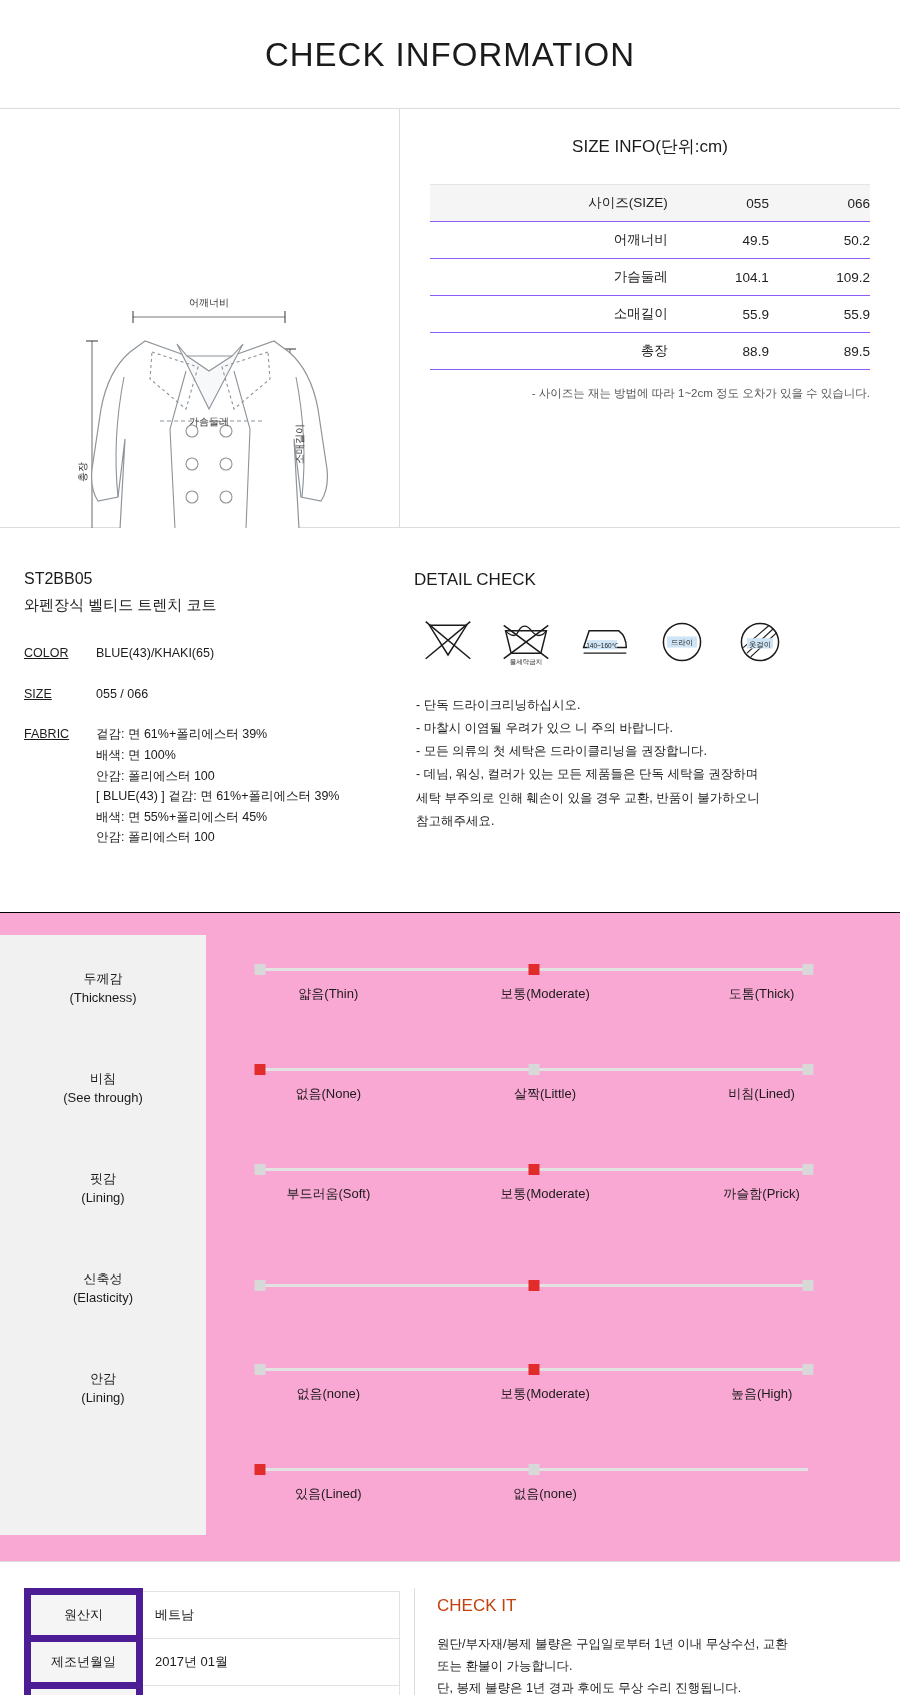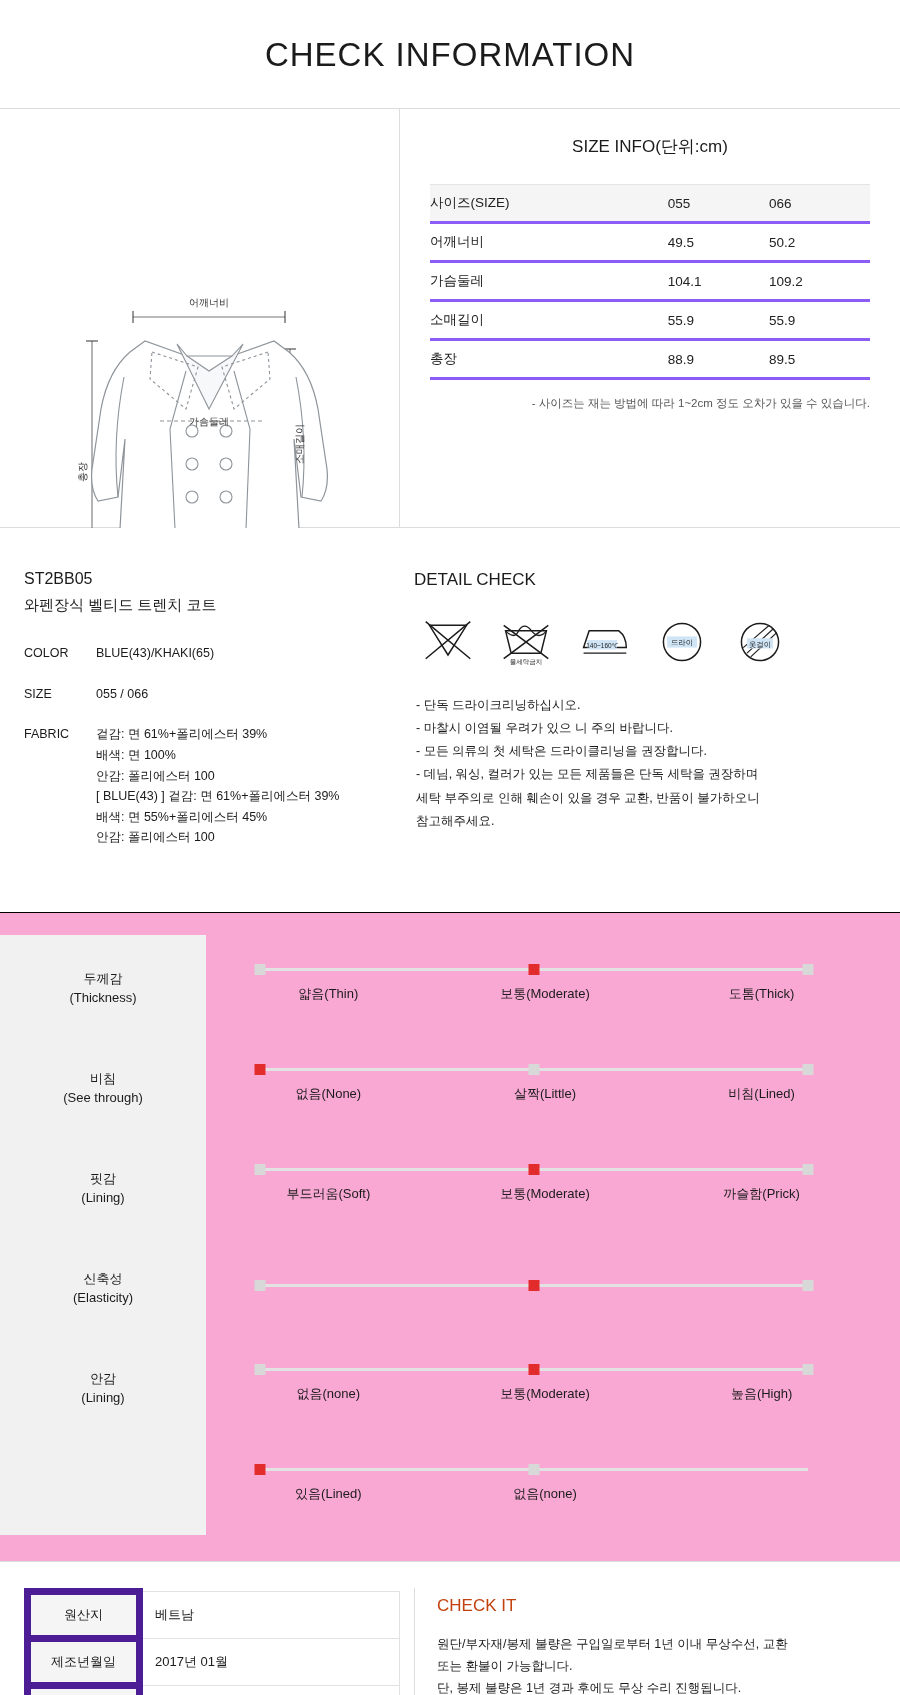--- a/index.html
+++ b/index.html
@@ -48,24 +48,24 @@
     font-size: 17px;
     font-weight: 400;
     color: #1b1b1b;
   }
   table.size-table {
     width: 100%;
     border-collapse: collapse;
     font-size: 13.5px;
   }
   table.size-table th, table.size-table td {
-    text-align: left;
+    text-align: right;
     padding: 9px 0;
     font-weight: 400;
-    border-bottom: 3px solid #8b5cf6;
+    border-bottom: 1px solid #8b5cf6;
   }
   table.size-table thead th {
     background: #f5f5f5;
     color: #222;
     border-top: 1px solid #e4e4e4;
   }
   table.size-table tbody td:first-child { color: #222; }
   .size-note {
     margin-top: 16px;
     font-size: 11.5px;
@@ -93,21 +93,21 @@
     font-size: 15px;
     color: #1b1b1b;
     margin-bottom: 28px;
   }
   .spec-row {
     display: flex;
     margin-bottom: 20px;
     font-size: 12.5px;
     line-height: 1.65;
   }
-  .spec-key { width: 72px; color: #1b1b1b; flex: none; }
+  .spec-key { width: 72px; color: #1b1b1b; flex: none; text-decoration: underline; }
   .spec-val { color: #1b1b1b; white-space: pre-line; }
 
   .dc-title {
     font-size: 17px;
     color: #1b1b1b;
     margin: 0 0 26px 0;
     font-weight: 400;
   }
   .care-icons {
     display: flex;

